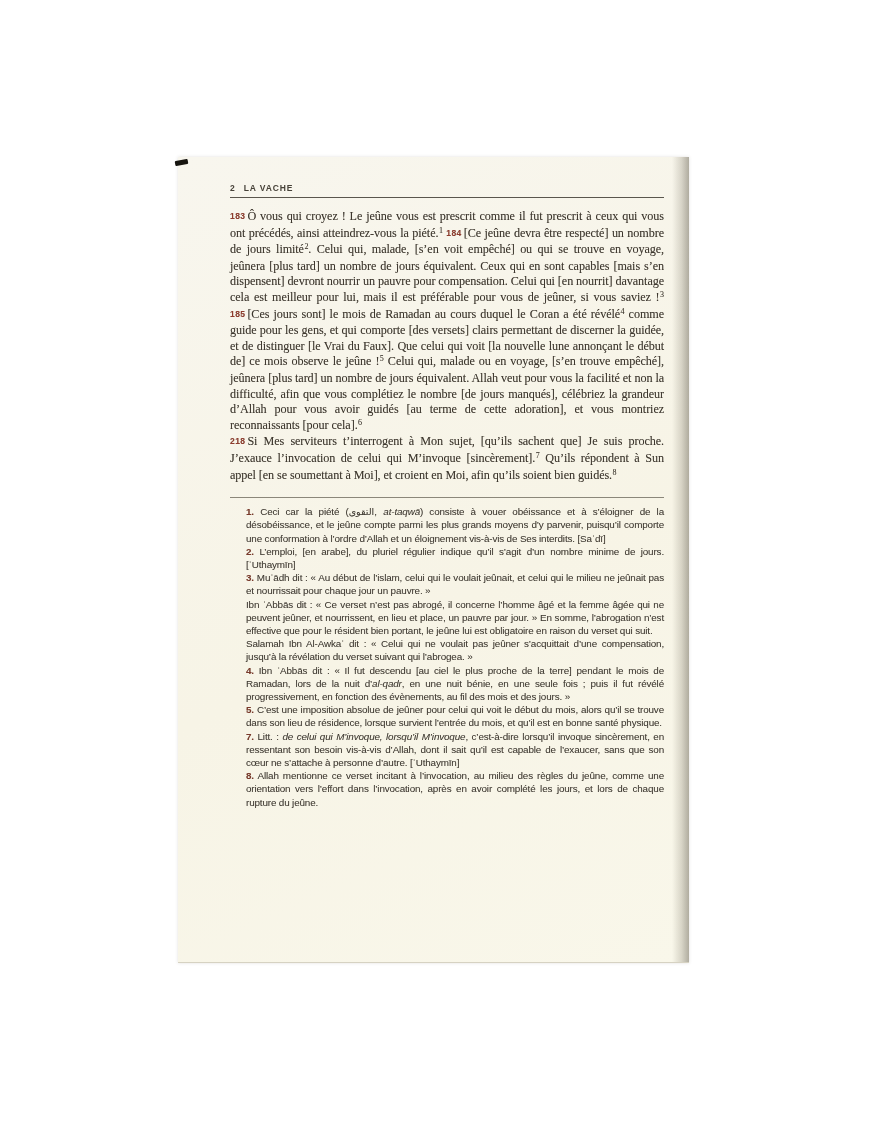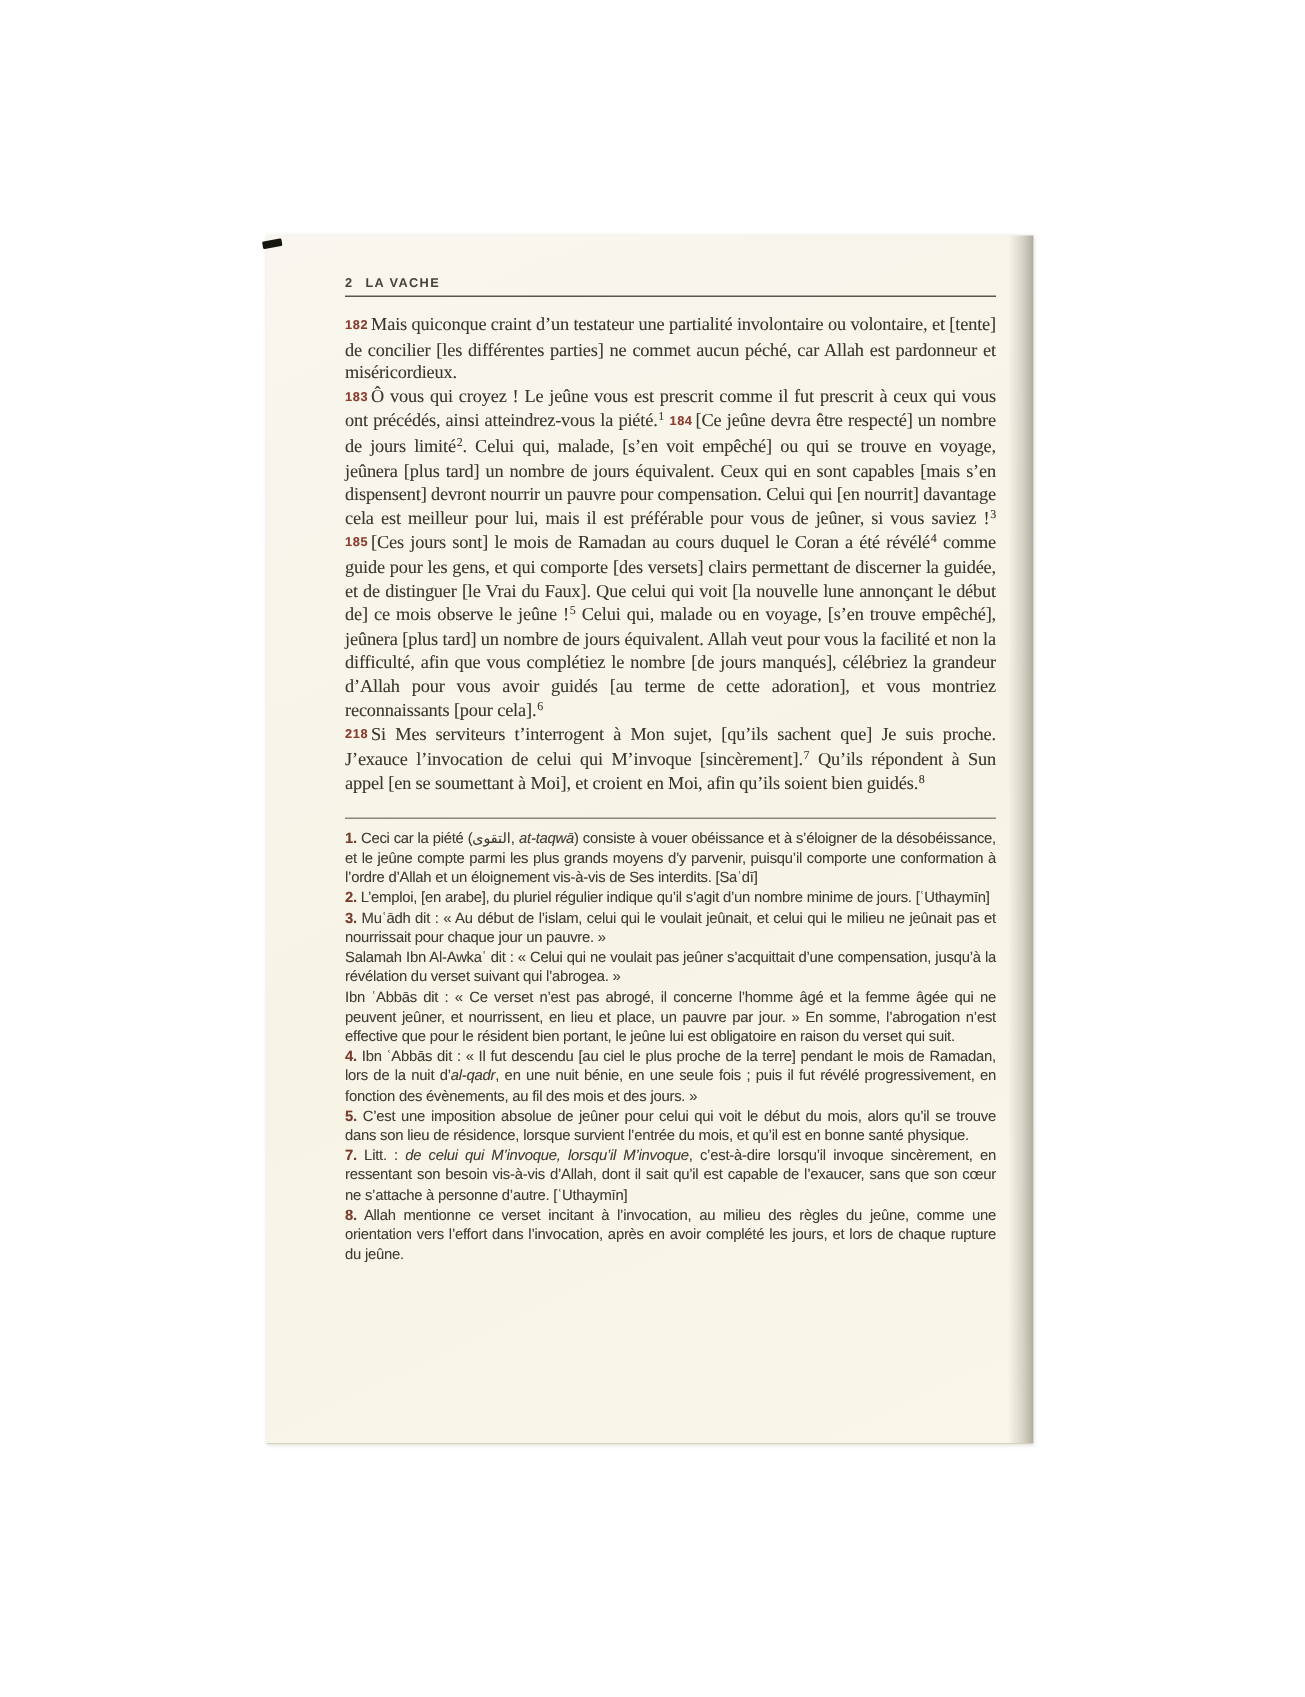--- a/index.html
+++ b/index.html
@@ -43,21 +43,21 @@
   .vnum { color:#8f3c2d; font-weight:700; font-size:8.5px;
           font-family:"Liberation Sans", sans-serif; letter-spacing:0.4px;
           margin-right:2px; position:relative; top:-1px; }
   .supref { font-size:8px; position:relative; top:-4px; margin-left:0.5px; }
 
   
   .fn-rule { border-top:1px solid #8b877a; margin-top:13px; }
   .footnotes { margin-top:7px; font-family:"Liberation Sans", sans-serif;
                font-size:9.9px; line-height:13.2px; letter-spacing:-0.15px;
                color:#413c34; text-align:justify;
-               text-shadow:0 0 0.4px rgba(65,60,52,0.3); }
+               text-shadow:0 0 0.4px rgba(65,60,52,0.3);margin-left:16px; }
   .footnotes .para { margin:0; }
   .fnnum { font-weight:700; color:#7a3a2b; }
   .ital { font-style:italic; }
   .arabic { font-family:"DejaVu Sans", sans-serif; font-size:9.5px; }
 </style>
 </head>
 <body>
 
 <div class="stage">
   <div class="page">
@@ -66,33 +66,32 @@
 
     <div class="content">
 
       <div class="runhead">
         <span class="chap">2</span>
         <span class="title">LA VACHE</span>
       </div>
       <div class="head-rule"></div>
 
       <div class="verses">
-          <p class="para"><span class="vnum">182</span><span>Mais quiconque craint d’un testateur une partialité involontaire ou volontaire, et [tente] de concilier [les différentes parties] ne commet aucun péché, car Allah est pardonneur et miséricordieux.</span></p>
           <p class="para"><span class="vnum">183</span><span>Ô vous qui croyez ! Le jeûne vous est prescrit comme il fut prescrit à ceux qui vous ont précédés, ainsi atteindrez-vous la piété.</span><span class="supref">1</span><span> </span><span class="vnum">184</span><span>[Ce jeûne devra être respecté] un nombre de jours limité</span><span class="supref">2</span><span>. Celui qui, malade, [s’en voit empêché] ou qui se trouve en voyage, jeûnera [plus tard] un nombre de jours équivalent. Ceux qui en sont capables [mais s’en dispensent] devront nourrir un pauvre pour compensation. Celui qui [en nourrit] davantage cela est meilleur pour lui, mais il est préférable pour vous de jeûner, si vous saviez !</span><span class="supref">3</span><span> </span><span class="vnum">185</span><span>[Ces jours sont] le mois de Ramadan au cours duquel le Coran a été révélé</span><span class="supref">4</span><span> comme guide pour les gens, et qui comporte [des versets] clairs permettant de discerner la guidée, et de distinguer [le Vrai du Faux]. Que celui qui voit [la nouvelle lune annonçant le début de] ce mois observe le jeûne !</span><span class="supref">5</span><span> Celui qui, malade ou en voyage, [s’en trouve empêché], jeûnera [plus tard] un nombre de jours équivalent. Allah veut pour vous la facilité et non la difficulté, afin que vous complétiez le nombre [de jours manqués], célébriez la grandeur d’Allah pour vous avoir guidés [au terme de cette adoration], et vous montriez reconnaissants [pour cela].</span><span class="supref">6</span></p>
           <p class="para"><span class="vnum">218</span><span>Si Mes serviteurs t’interrogent à Mon sujet, [qu’ils sachent que] Je suis proche. J’exauce l’invocation de celui qui M’invoque [sincèrement].</span><span class="supref">7</span><span> Qu’ils répondent à Sun appel [en se soumettant à Moi], et croient en Moi, afin qu’ils soient bien guidés.</span><span class="supref">8</span></p>
         </div>
 
       <div class="fn-rule"></div>
 
       <div class="footnotes">
           <p class="para"><span class="fnnum">1.</span><span> Ceci car la piété (</span><span class="arabic">التقوى</span><span>, </span><span class="ital">at-taqwā</span><span>) consiste à vouer obéissance et à s’éloigner de la désobéissance, et le jeûne compte parmi les plus grands moyens d’y parvenir, puisqu’il comporte une conformation à l’ordre d’Allah et un éloignement vis-à-vis de Ses interdits. [Saʿdī]</span></p>
           <p class="para"><span class="fnnum">2.</span><span> L’emploi, [en arabe], du pluriel régulier indique qu’il s’agit d’un nombre minime de jours. [ʿUthaymīn]</span></p>
           <p class="para"><span class="fnnum">3.</span><span> Muʿādh dit : « Au début de l’islam, celui qui le voulait jeûnait, et celui qui le milieu ne jeûnait pas et nourrissait pour chaque jour un pauvre. »</span></p>
+          <p class="para"><span>Ibn ʿAbbās dit : « Ce verset n’est pas abrogé, il concerne l’homme âgé et la femme âgée qui ne peuvent jeûner, et nourrissent, en lieu et place, un pauvre par jour. » En somme, l’abrogation n’est effective que pour le résident bien portant, le jeûne lui est obligatoire en raison du verset qui suit.</span></p>
           <p class="para"><span>Salamah Ibn Al-Awkaʿ dit : « Celui qui ne voulait pas jeûner s’acquittait d’une compensation, jusqu’à la révélation du verset suivant qui l’abrogea. »</span></p>
-          <p class="para"><span>Ibn ʿAbbās dit : « Ce verset n’est pas abrogé, il concerne l’homme âgé et la femme âgée qui ne peuvent jeûner, et nourrissent, en lieu et place, un pauvre par jour. » En somme, l’abrogation n’est effective que pour le résident bien portant, le jeûne lui est obligatoire en raison du verset qui suit.</span></p>
           <p class="para"><span class="fnnum">4.</span><span> Ibn ʿAbbās dit : « Il fut descendu [au ciel le plus proche de la terre] pendant le mois de Ramadan, lors de la nuit d’</span><span class="ital">al-qadr</span><span>, en une nuit bénie, en une seule fois ; puis il fut révélé progressivement, en fonction des évènements, au fil des mois et des jours. »</span></p>
           <p class="para"><span class="fnnum">5.</span><span> C’est une imposition absolue de jeûner pour celui qui voit le début du mois, alors qu’il se trouve dans son lieu de résidence, lorsque survient l’entrée du mois, et qu’il est en bonne santé physique.</span></p>
           <p class="para"><span class="fnnum">7.</span><span> Litt. : </span><span class="ital">de celui qui M’invoque, lorsqu’il M’invoque</span><span>, c’est-à-dire lorsqu’il invoque sincèrement, en ressentant son besoin vis-à-vis d’Allah, dont il sait qu’il est capable de l’exaucer, sans que son cœur ne s’attache à personne d’autre. [ʿUthaymīn]</span></p>
           <p class="para"><span class="fnnum">8.</span><span> Allah mentionne ce verset incitant à l’invocation, au milieu des règles du jeûne, comme une orientation vers l’effort dans l’invocation, après en avoir complété les jours, et lors de chaque rupture du jeûne.</span></p>
         </div>
 
     </div>
   </div>
 </div>
 

